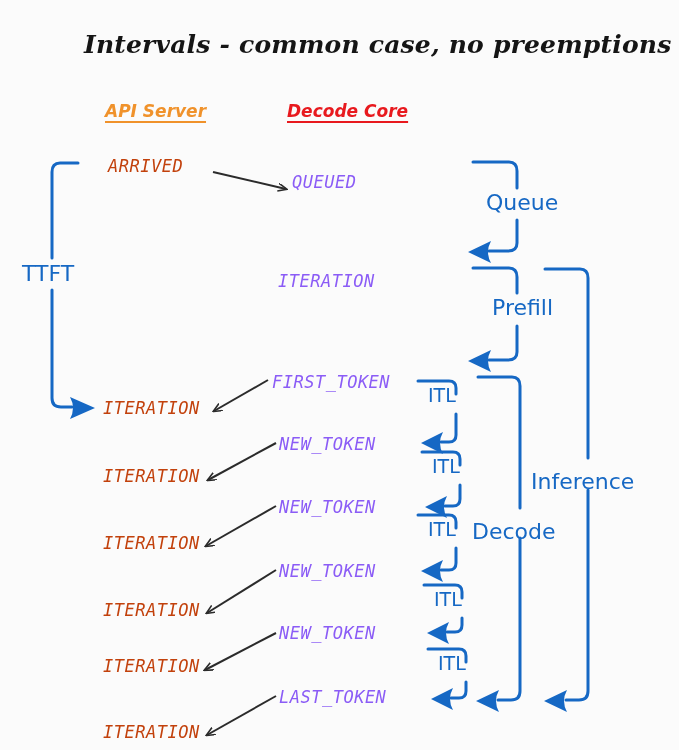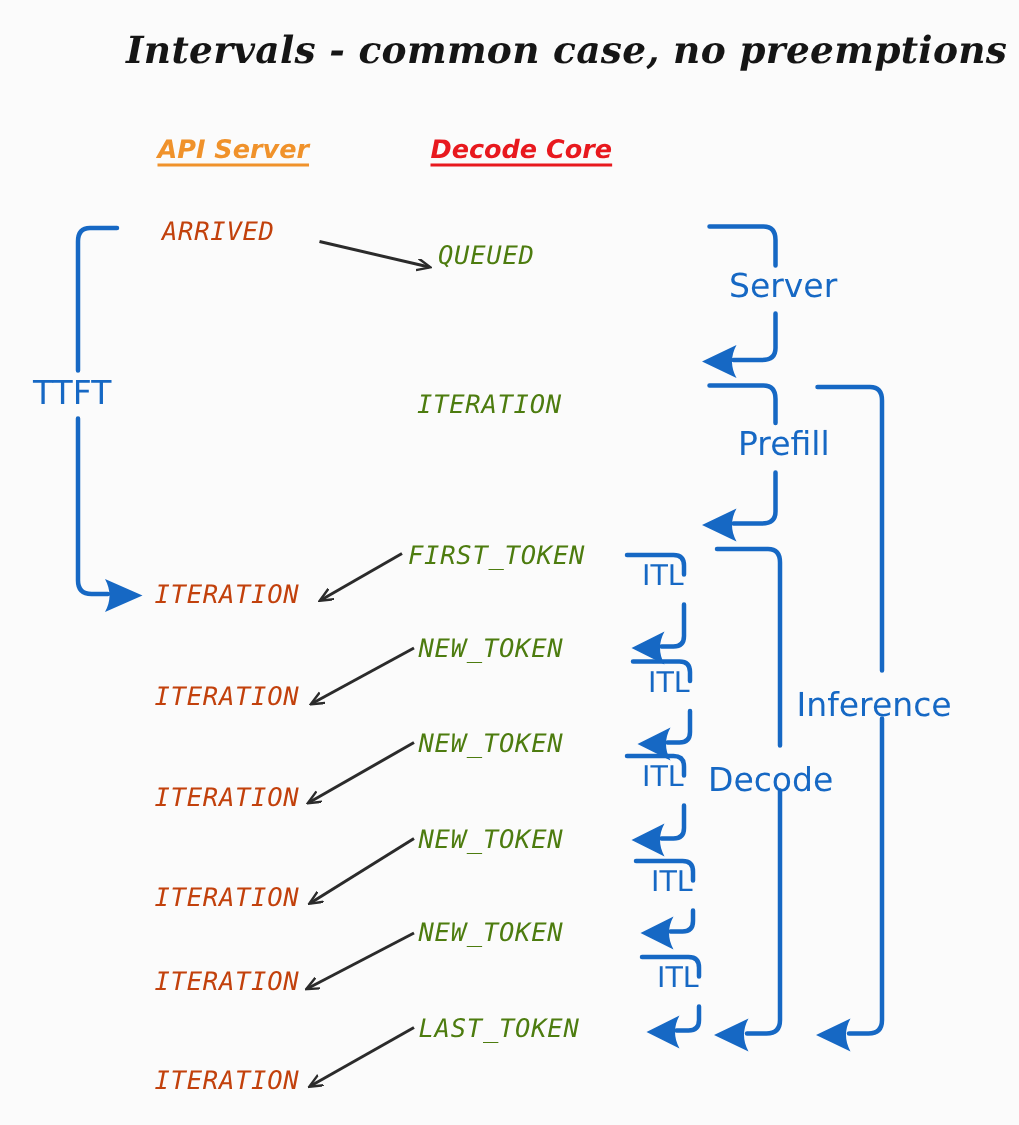--- a/index.html
+++ b/index.html
@@ -1,37 +1,37 @@
 <!DOCTYPE html>
 <html><head>
 <meta charset="utf-8">
 <style>
   html,body{margin:0;padding:0;background:#fbfbfb;}
   body{width:679px;height:750px;position:relative;overflow:hidden;
        font-family:"DejaVu Sans","Liberation Sans",sans-serif;}
-  #stage{position:absolute;left:0;top:1px;width:679px;height:730px;background:#fbfbfb;}
+  #stage{position:absolute;left:0;top:12px;width:679px;height:730px;background:#fbfbfb;}
   svg.layer{position:absolute;left:0;top:0;width:679px;height:750px;overflow:visible;}
   .txt{position:absolute;white-space:nowrap;line-height:1;}
 
   
   .title{font-family:"DejaVu Serif",serif;font-weight:bold;font-style:italic;
          font-size:25px;color:#151515;letter-spacing:.2px;}
 
   
   .colhead{font-family:"DejaVu Sans","Liberation Sans",sans-serif;font-style:italic;
            font-weight:bold;font-size:17px;text-decoration:underline;
            text-underline-offset:4px;text-decoration-thickness:2px;text-align:center;}
   .api{color:#F0922B;}
   .eng{color:#E8191E;}
 
   
   .state{font-family:"DejaVu Sans Mono","Liberation Mono",monospace;
          font-style:italic;font-size:17px;letter-spacing:.5px;}
   .orange{color:#c2410c;}
-  .red{color:#4d7c0f;}
+  .red{color:#8b5cf6;}
 
   
   .blab{font-family:"DejaVu Sans","Liberation Sans",sans-serif;
         color:#1668C4;font-size:22px;}
   .blab.sm{font-size:19px;text-align:center;}
 </style>
 </head>
 <body>
 
 <div id="stage">
@@ -52,21 +52,21 @@
   <div class="txt state red" style="left:292px;top:162px;">QUEUED</div>
   <div class="txt state red" style="left:278px;top:261px;">ITERATION</div>
   <div class="txt state red" style="left:272px;top:362px;">FIRST_TOKEN</div>
   <div class="txt state red" style="left:279px;top:424px;">NEW_TOKEN</div>
   <div class="txt state red" style="left:279px;top:487px;">NEW_TOKEN</div>
   <div class="txt state red" style="left:279px;top:551px;">NEW_TOKEN</div>
   <div class="txt state red" style="left:279px;top:613px;">NEW_TOKEN</div>
   <div class="txt state red" style="left:279px;top:677px;">LAST_TOKEN</div>
 
   <div class="txt blab" style="left:22px;top:251px;">TTFT</div>
-  <div class="txt blab" style="left:486px;top:180px;">Server</div>
+  <div class="txt blab" style="left:486px;top:180px;">Queue</div>
   <div class="txt blab" style="left:492px;top:285px;">Prefill</div>
   <div class="txt blab" style="left:472px;top:509px;">Decode</div>
   <div class="txt blab" style="left:531px;top:459px;">Inference</div>
 
   <div class="txt blab sm" style="left:428px;top:374px;">ITL</div>
   <div class="txt blab sm" style="left:432px;top:445px;">ITL</div>
   <div class="txt blab sm" style="left:428px;top:508px;">ITL</div>
   <div class="txt blab sm" style="left:434px;top:578px;">ITL</div>
   <div class="txt blab sm" style="left:438px;top:642px;">ITL</div>
 

